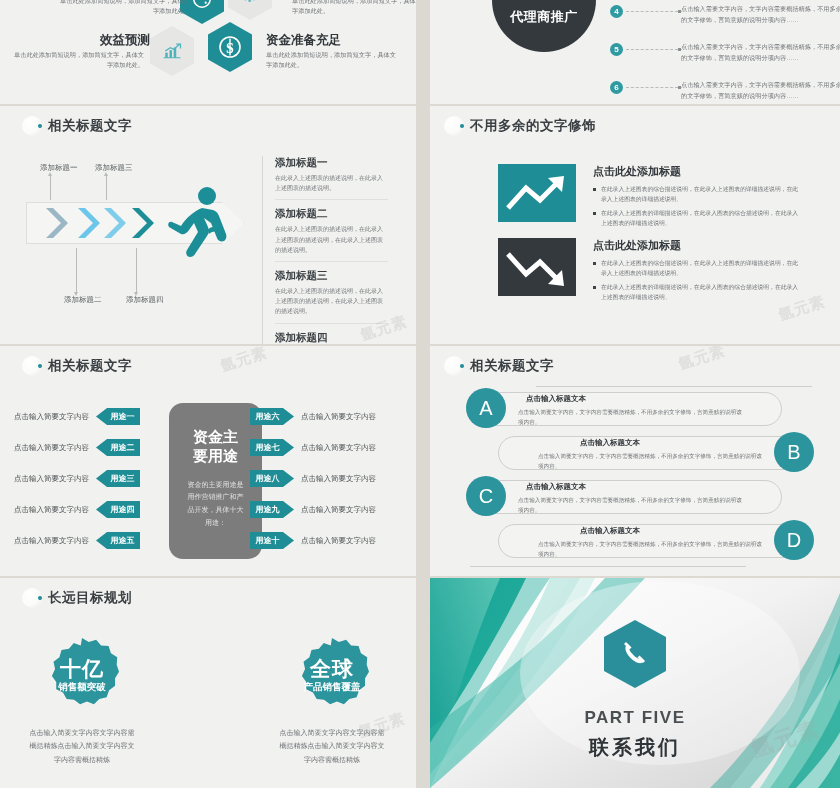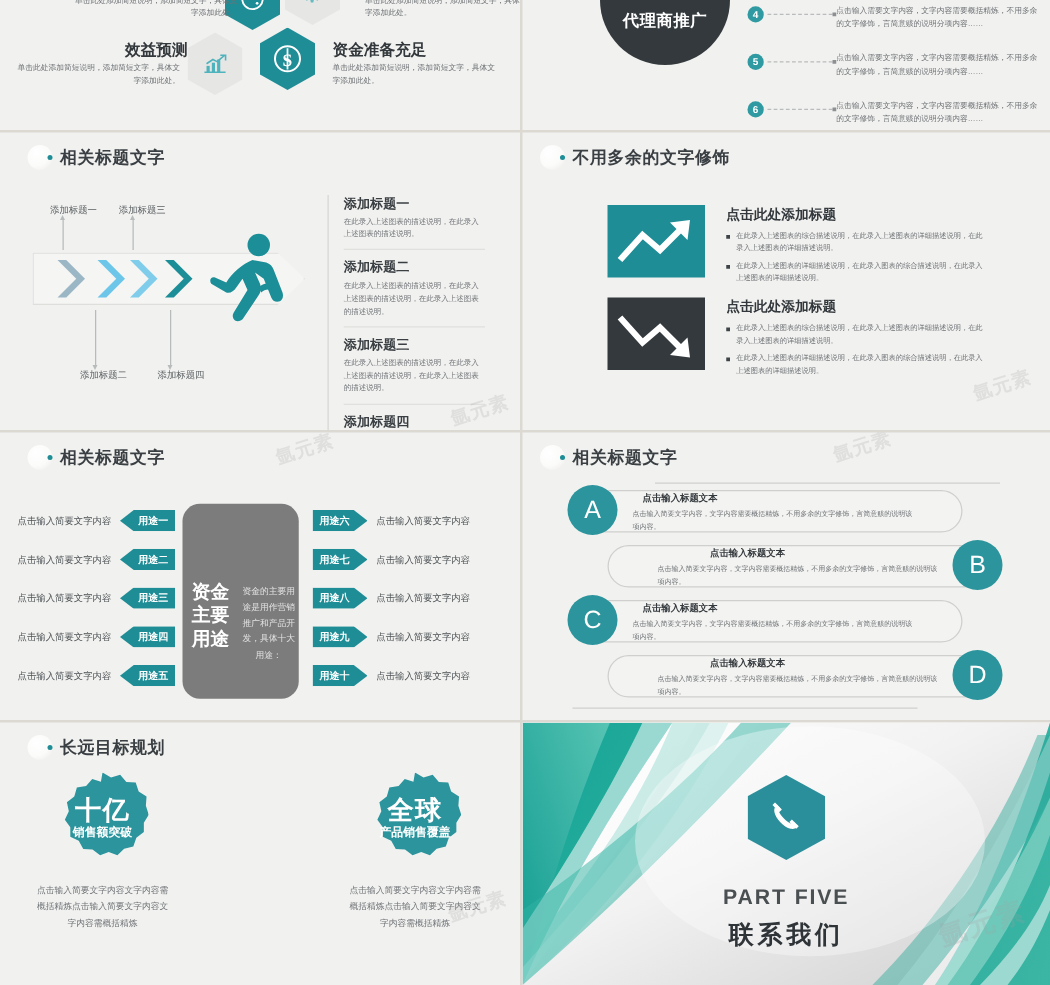--- a/index.html
+++ b/index.html
@@ -17,21 +17,21 @@
     grid-template-rows: 106px 240px 232px 210px;
     gap: 0;
     background: #dcd9d3;
   }
   .panel {
     position: relative;
     background: #f1f1ef;
     overflow: hidden;
     margin: 0 2px 2px 0;
   }
-  .panel.right { margin-right: 0; margin-left: 0; }
+  .panel.right { margin-right: 0; margin-left: 12px; }
   .panel.lastrow { margin-bottom: 0; }
 
   
   .phead { position: absolute; display: flex; align-items: center; }
   .phead .blob {
     width: 20px; height: 20px; border-radius: 50%;
     background: radial-gradient(circle at 35% 32%, #ffffff 0%, #fbfbfa 55%, #eceae6 100%);
     flex: 0 0 auto;
   }
   .phead .dot {
@@ -139,23 +139,23 @@
   .tinfo { margin-left: 17px; width: 208px; }
   .tinfo .th { font-size: 11px; font-weight: bold; color: #33383c; margin-bottom: 5px; }
   .tinfo .tli { display: flex; margin-bottom: 4px; }
   .tinfo .tli .sq {
     width: 3px; height: 3px; background: #3d4347; margin: 4px 5px 0 0; flex: 0 0 auto;
   }
   .tinfo .tli .tt { font-size: 5.8px; color: #6e7276; line-height: 1.75; }
 
   
   .fundbox {
-    position: absolute; left: 146px; top: 57px; width: 93px; height: 156px;
+    position: absolute; left: 169px; top: 57px; width: 93px; height: 156px;
     background: #7c7c7c; border-radius: 14px;
-    display: flex; align-items: center; padding-top: 25px;
+    display: flex; flex-direction: column; align-items: center; padding-top: 25px;
   }
   .fundbox .fh {
     color: #fff; font-size: 15px; font-weight: bold; line-height: 1.25;
     text-align: center; width: 58px;
   }
   .fundbox .fb {
     color: #e2e2e2; font-size: 7px; line-height: 1.85; text-align: center;
     margin-top: 13px; width: 62px;
   }
   .frow { position: absolute; display: flex; align-items: center; height: 17px; justify-content: flex-end; }
@@ -189,21 +189,21 @@
   .atxt { position: absolute; top: 6px; width: 224px; }
   .arow.lft .atxt { left: 52px; }
   .arow.rgt .atxt { right: 52px; text-align: left; }
   .atxt .ah { font-size: 7.5px; font-weight: bold; color: #33383c; margin-bottom: 3px; }
   .arow.lft .atxt .ah { margin-left: 8px; }
   .arow.rgt .atxt .ah { margin-left: 42px; }
   .atxt .ab { font-size: 5.6px; color: #6e7276; line-height: 1.8; }
   .hr-top, .hr-bot { position: absolute; height: 1px; background: #cfd0cd; }
 
   
-  .badge-wrap { position: absolute; top: 40px; width: 120px; text-align: center; }
+  .badge-wrap { position: absolute; top: 60px; width: 120px; text-align: center; }
   .badge {
     width: 74px; height: 74px; margin: 0 auto; position: relative;
     display: flex; flex-direction: column; align-items: center; justify-content: center;
   }
   .badge .star {
     position: absolute; inset: 0; background: #2b949c;
     clip-path: polygon(
       50% 0%, 59.2% 5.3%, 69.1% 2.4%, 75.8% 10.2%, 85.9% 10.9%, 89.1% 20.5%,
       97.6% 25.9%, 96.9% 36%, 100% 45.6%, 94.7% 54.3%, 94.7% 64.4%, 86.6% 70.5%,
       83.3% 80.1%, 73.4% 82.4%, 66.1% 89.4%, 56.7% 85.9%, 47.4% 89.4%, 39.2% 83.3%,

